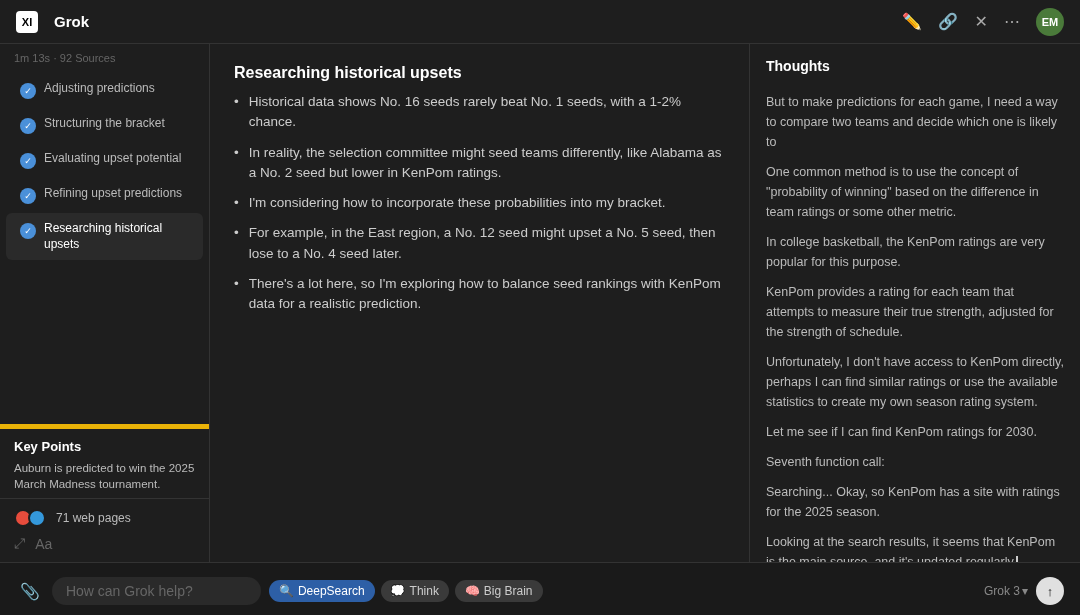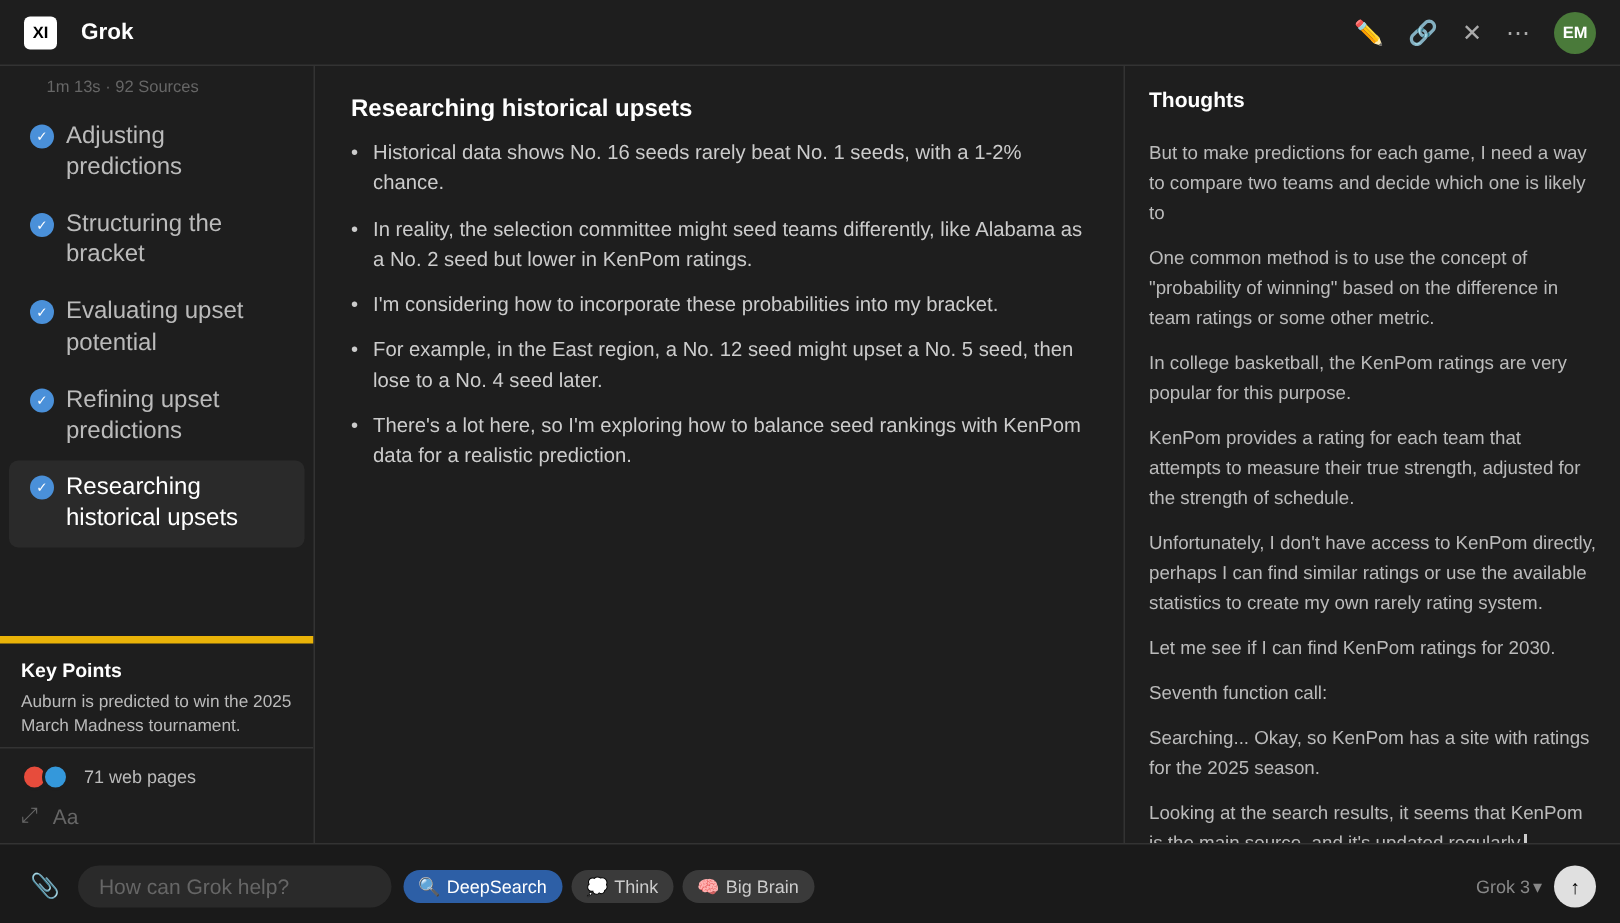--- a/index.html
+++ b/index.html
@@ -78,21 +78,21 @@
     .sidebar {
       width: 210px;
       background: #1e1e1e;
       border-right: 1px solid #333;
       display: flex;
       flex-direction: column;
       overflow: hidden;
       flex-shrink: 0;
     }
     .sidebar-meta {
-      padding: 8px 31px 4px;
+      padding: 8px 14px 4px;
       font-size: 11px;
       color: #666;
     }
     .sidebar-items {
       flex: 1;
       overflow-y: auto;
       padding: 4px 0;
     }
     .sidebar-item {
       display: flex;
@@ -109,21 +109,21 @@
       width: 16px; height: 16px;
       border-radius: 50%;
       background: #4a90d9;
       display: flex; align-items: center; justify-content: center;
       flex-shrink: 0;
       margin-top: 2px;
       font-size: 9px;
       color: #fff;
     }
     .sidebar-item-label {
-      font-size: 16px;
+      font-size: 12px;
       color: #bbb;
       line-height: 1.3;
     }
     .sidebar-bottom {
       padding: 10px 14px;
       border-top: 1px solid #333;
       display: flex;
       flex-direction: column;
       gap: 8px;
     }
@@ -405,21 +405,21 @@
       </ul>
   </div>
 
   <div class="thoughts-panel">
     <div class="thoughts-title">Thoughts</div>
     <div id="thoughts-container">
         <div class="thoughts-text">But to make predictions for each game, I need a way to compare two teams and decide which one is likely to</div>
         <div class="thoughts-text">One common method is to use the concept of "probability of winning" based on the difference in team ratings or some other metric.</div>
         <div class="thoughts-text">In college basketball, the KenPom ratings are very popular for this purpose.</div>
         <div class="thoughts-text">KenPom provides a rating for each team that attempts to measure their true strength, adjusted for the strength of schedule.</div>
-        <div class="thoughts-text">Unfortunately, I don't have access to KenPom directly, perhaps I can find similar ratings or use the available statistics to create my own rarely rating system.</div>
+        <div class="thoughts-text">Unfortunately, I don't have access to KenPom directly, perhaps I can find similar ratings or use the available statistics to create my own season rating system.</div>
         <div class="thoughts-text">Let me see if I can find KenPom ratings for 2030.</div>
         <div class="thoughts-text">Seventh function call:</div>
         <div class="thoughts-text">Searching...  Okay, so KenPom has a site with ratings for the 2025 season.</div>
         <div class="thoughts-text">Looking at the search results, it seems that KenPom is the main source, and it's updated regularly.<span class="cursor-blink"></span></div>
       </div>
   </div>
 
 </div>
 
 <div class="input-bar">

